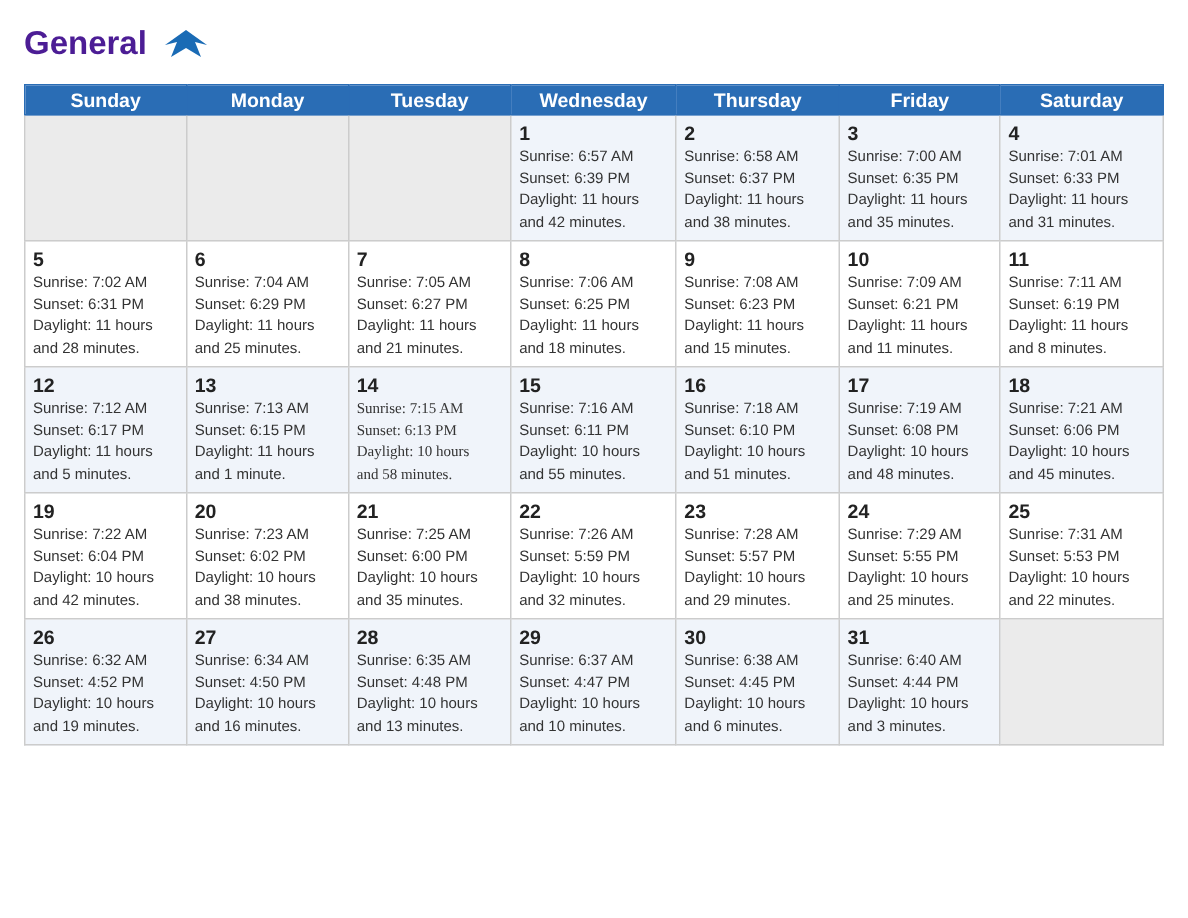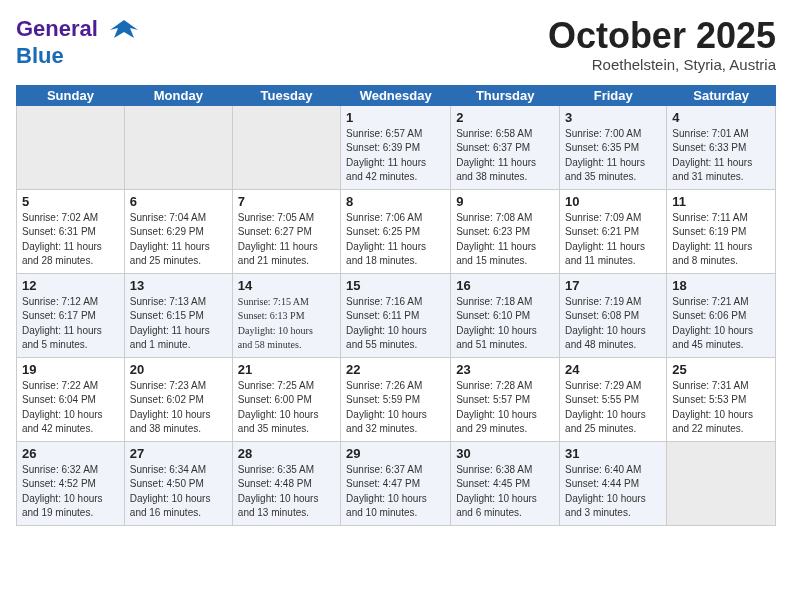--- a/index.html
+++ b/index.html
@@ -95,28 +95,21 @@
 
 <div class="header">
   <div class="logo">
     <div>
       <div class="logo-text">
         <span class="logo-general">General</span><span style="display:inline-block;width:4px;"></span>
         <svg class="logo-icon" viewBox="0 0 28 28" style="display:inline-block;vertical-align:middle;">
           <polygon points="14,4 28,14 20,12 24,22 14,16 4,22 8,12 0,14" fill="#1a6bb5"></polygon>
         </svg>
       </div>
-      <div class="logo-text">
-        <span class="logo-blue">Blue</span>
-      </div>
     </div>
-  </div>
-  <div class="title-block">
-    <div class="month-title">October 2025</div>
-    <div class="location">Roethelstein, Styria, Austria</div>
   </div>
 </div>
 
 <table class="calendar">
   <thead>
     <tr>
     <th>Sunday</th>
         <th>Monday</th>
         <th>Tuesday</th>
         <th>Wednesday</th>

